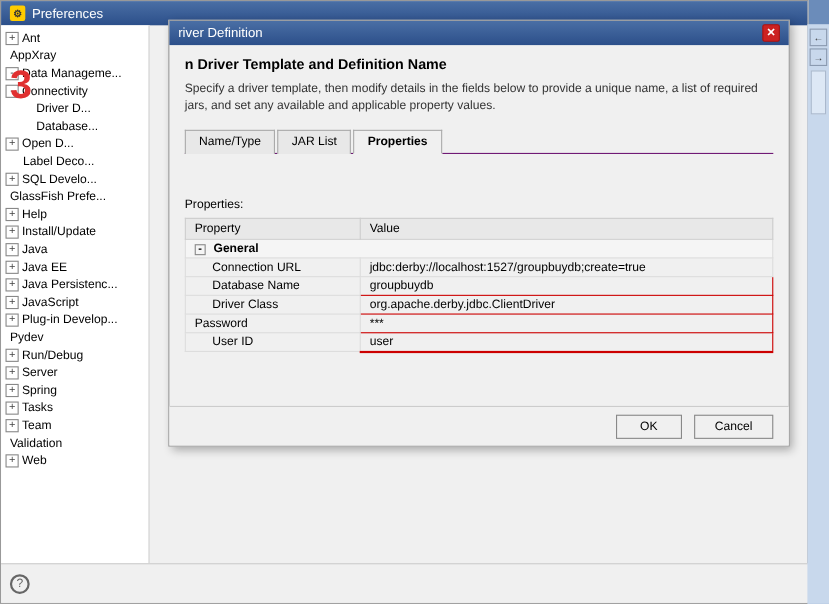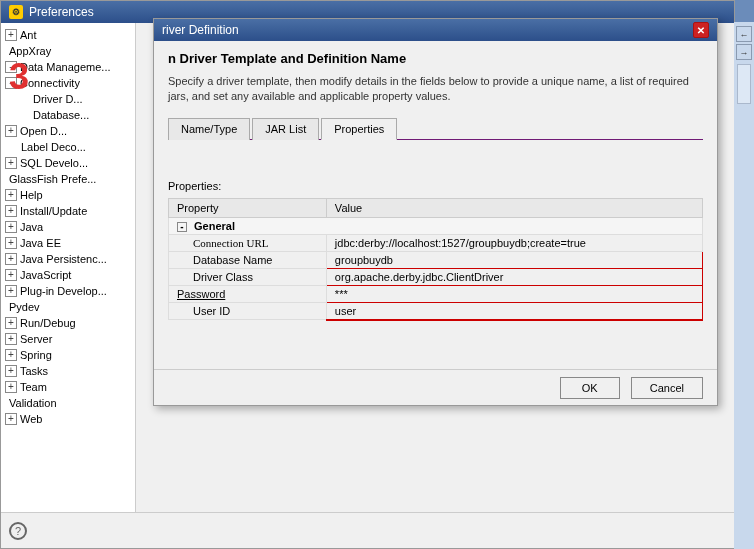--- a/index.html
+++ b/index.html
@@ -208,21 +208,21 @@
       border-bottom: none;
       background: #e8e8e8;
       margin-right: 2px;
       position: relative;
       top: 1px;
     }
 
     .tab.active {
       background: #f0f0f0;
       border-bottom: 1px solid #f0f0f0;
-      font-weight: normal;
+      font-weight: bold;
       z-index: 1;
     }
 
     
     .properties-label {
       font-size: 11px;
       margin-bottom: 6px;
       font-weight: normal;
       margin-top: 40px;
     }
@@ -495,33 +495,33 @@
         </tr>
       </thead>
       <tbody>
         <tr class="prop-group-row">
           <td colspan="2">
             <span class="prop-group-minus">-</span>
             <span>General</span>
           </td>
         </tr>
         <tr>
-          <td style="padding-left: 24px; font-family: Liberation Serif, serif;">Connection URL</td>
+          <td style="padding-left: 24px;">Connection URL</td>
           <td class="value-highlight-box">jdbc:derby://localhost:1527/groupbuydb;create=true</td>
         </tr>
         <tr>
           <td style="padding-left: 24px;">Database Name</td>
           <td style="border: 1px solid #cc0000; border-top: none;">groupbuydb</td>
         </tr>
         <tr>
           <td style="padding-left: 24px;">Driver Class</td>
           <td style="border: 1px solid #cc0000; border-top: none;">org.apache.derby.jdbc.ClientDriver</td>
         </tr>
         <tr>
-          <td style=" text-decoration: underline;">Password</td>
+          <td style="">Password</td>
           <td style="border: 1px solid #cc0000; border-top: none;">***</td>
         </tr>
         <tr>
           <td style="padding-left: 24px;">User ID</td>
           <td style="border: 1px solid #cc0000; border-top: none; border-bottom: 2px solid #cc0000;">user</td>
         </tr>
       </tbody>
     </table>
   </div>
 

